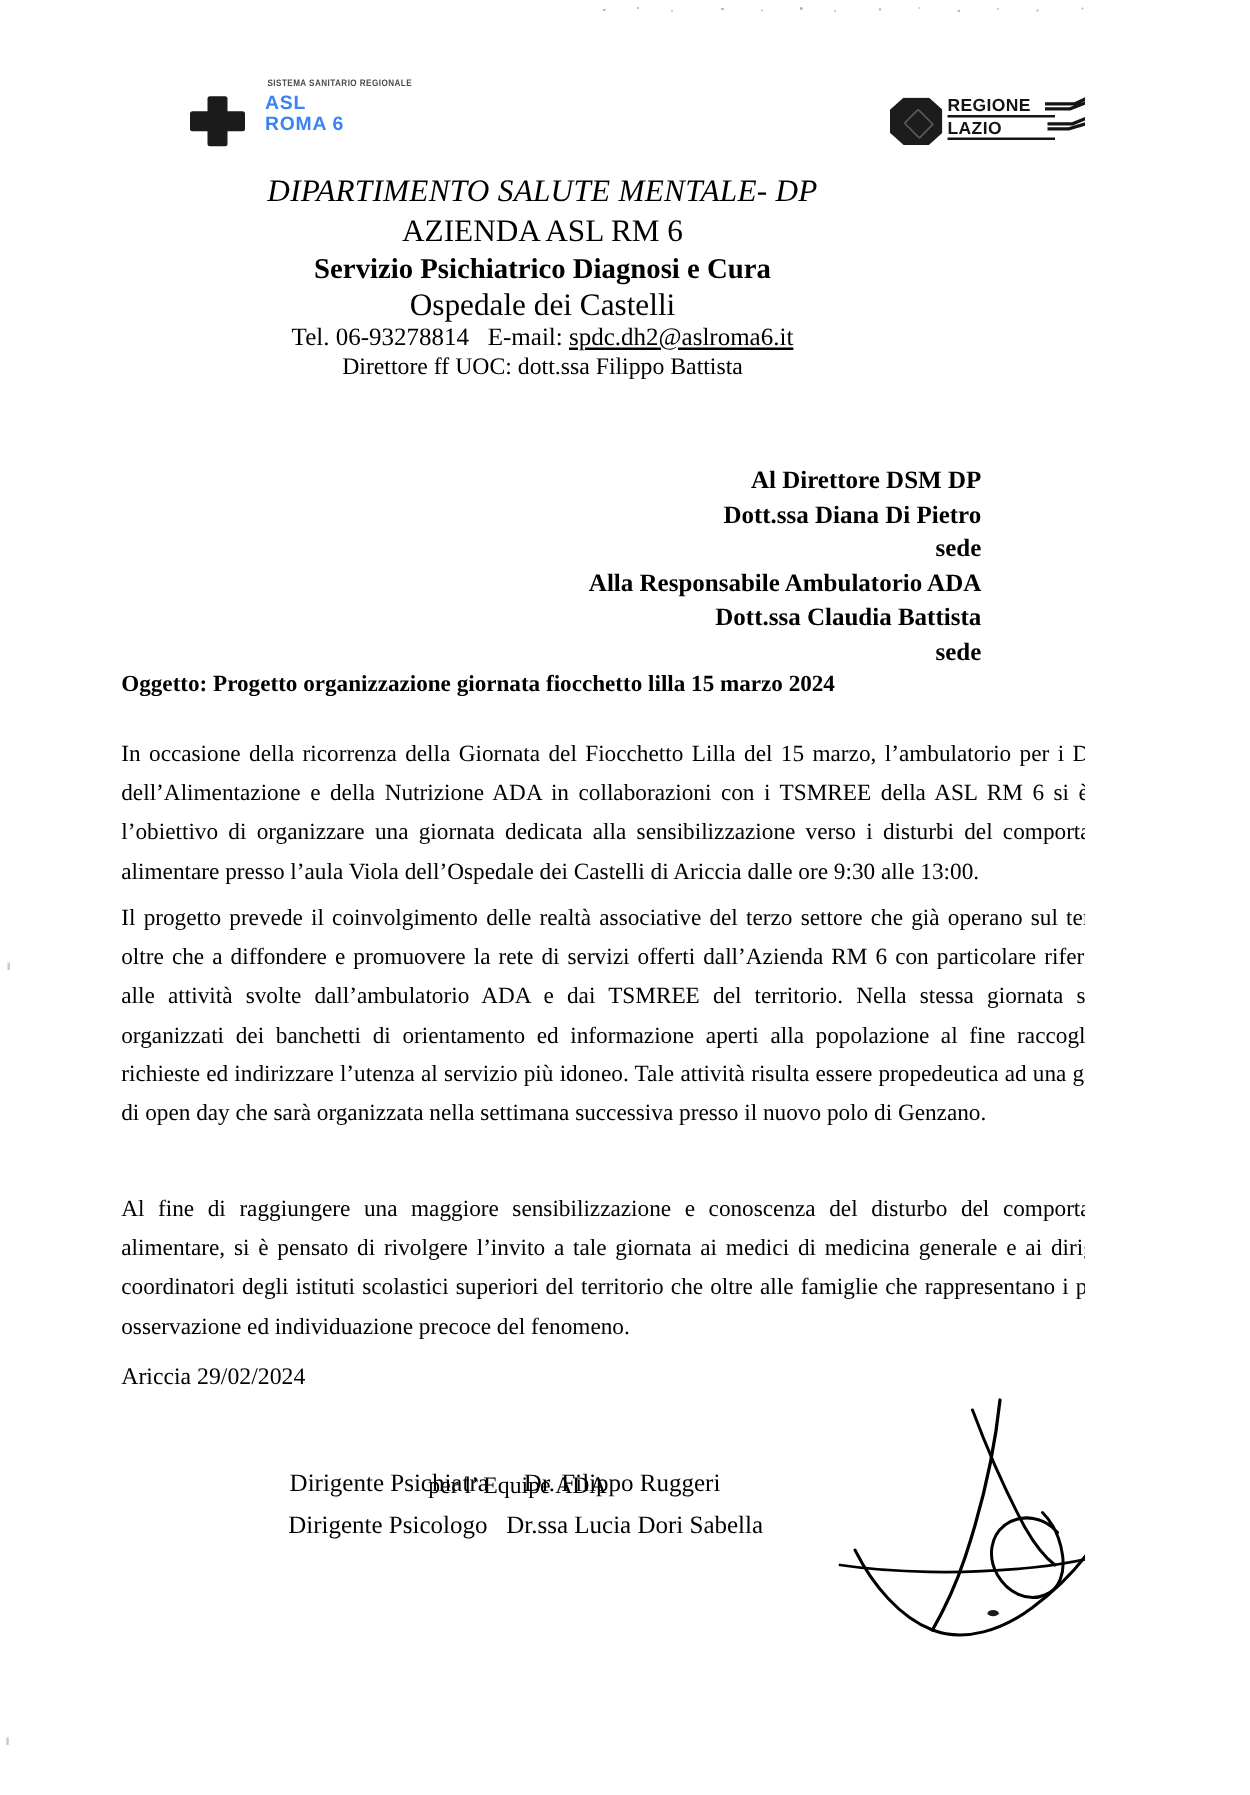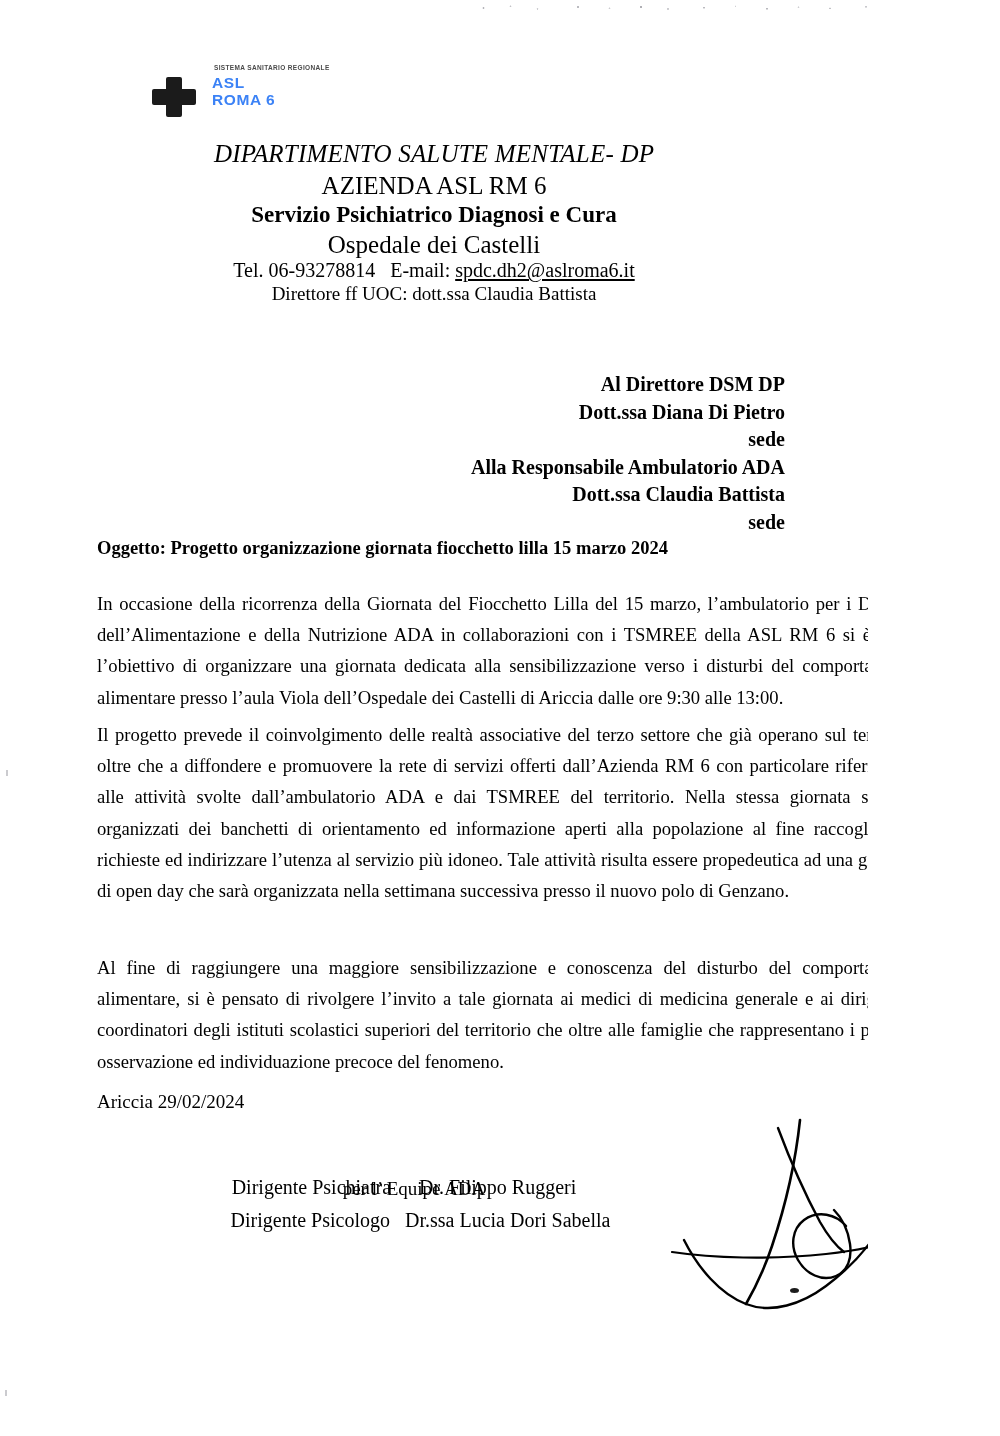--- a/index.html
+++ b/index.html
@@ -289,31 +289,42 @@
 
   <div class="logo-asl">
     <div class="cross"></div>
     <div class="asl-srl">SISTEMA SANITARIO REGIONALE</div>
     <div class="asl-name">
       <span>ASL</span>
       <span>ROMA 6</span>
     </div>
   </div>
 
+  <div class="logo-lazio">
+    <div class="lazio-emblem"></div>
+    <div class="lazio-text">
+      <span>REGIONE</span>
+      <span>LAZIO</span>
+    </div>
+    <svg class="lazio-swoosh" viewBox="0 0 38 40">
+      <path d="M0 6 L24 6 L37 0 M0 10 L20 10 L36 4" stroke="#141414" stroke-width="2.6" fill="none"></path>
+      <path d="M2 22 L22 22 L37 16 M2 26 L19 26 L36 21" stroke="#141414" stroke-width="2.6" fill="none"></path>
+    </svg>
+  </div>
 
   <div class="hdr hdr-l1">DIPARTIMENTO SALUTE MENTALE- DP</div>
   <div class="hdr hdr-l2">AZIENDA ASL RM 6</div>
   <div class="hdr hdr-l3">Servizio Psichiatrico Diagnosi e Cura</div>
   <div class="hdr hdr-l4">Ospedale dei Castelli</div>
   <div class="hdr hdr-l5">
     <span>Tel. 06-93278814</span>&nbsp;&nbsp;
     <span>E-mail:</span>
     <span class="email-link">spdc.dh2@aslroma6.it</span>
   </div>
-  <div class="hdr hdr-l6">Direttore ff UOC: dott.ssa Claudia Battista</div>
+  <div class="hdr hdr-l6">Direttore ff UOC: dott.ssa Filippo Battista</div>
 
   <div class="addressee">
     <div>Al Direttore DSM DP</div>
     <div>Dott.ssa Diana Di Pietro</div>
     <div>sede</div>
     <div>Alla Responsabile Ambulatorio ADA</div>
     <div>Dott.ssa Claudia Battista</div>
     <div>sede</div>
   </div>
 

